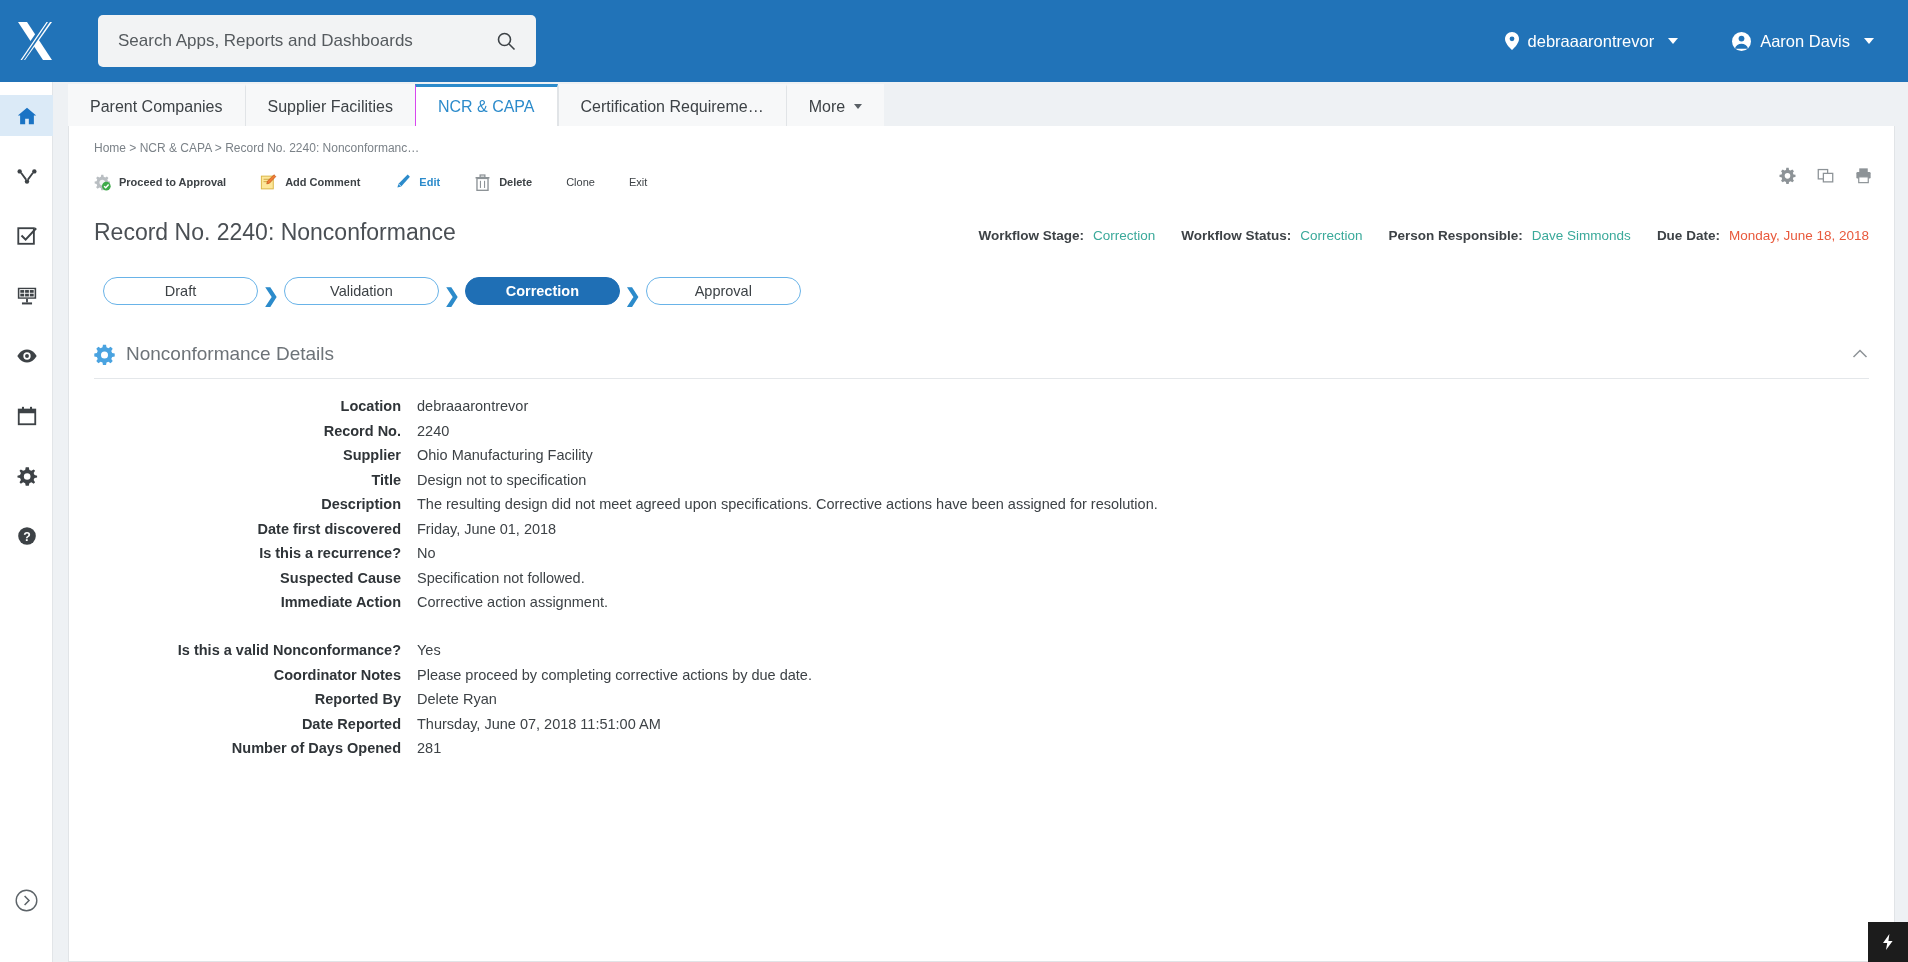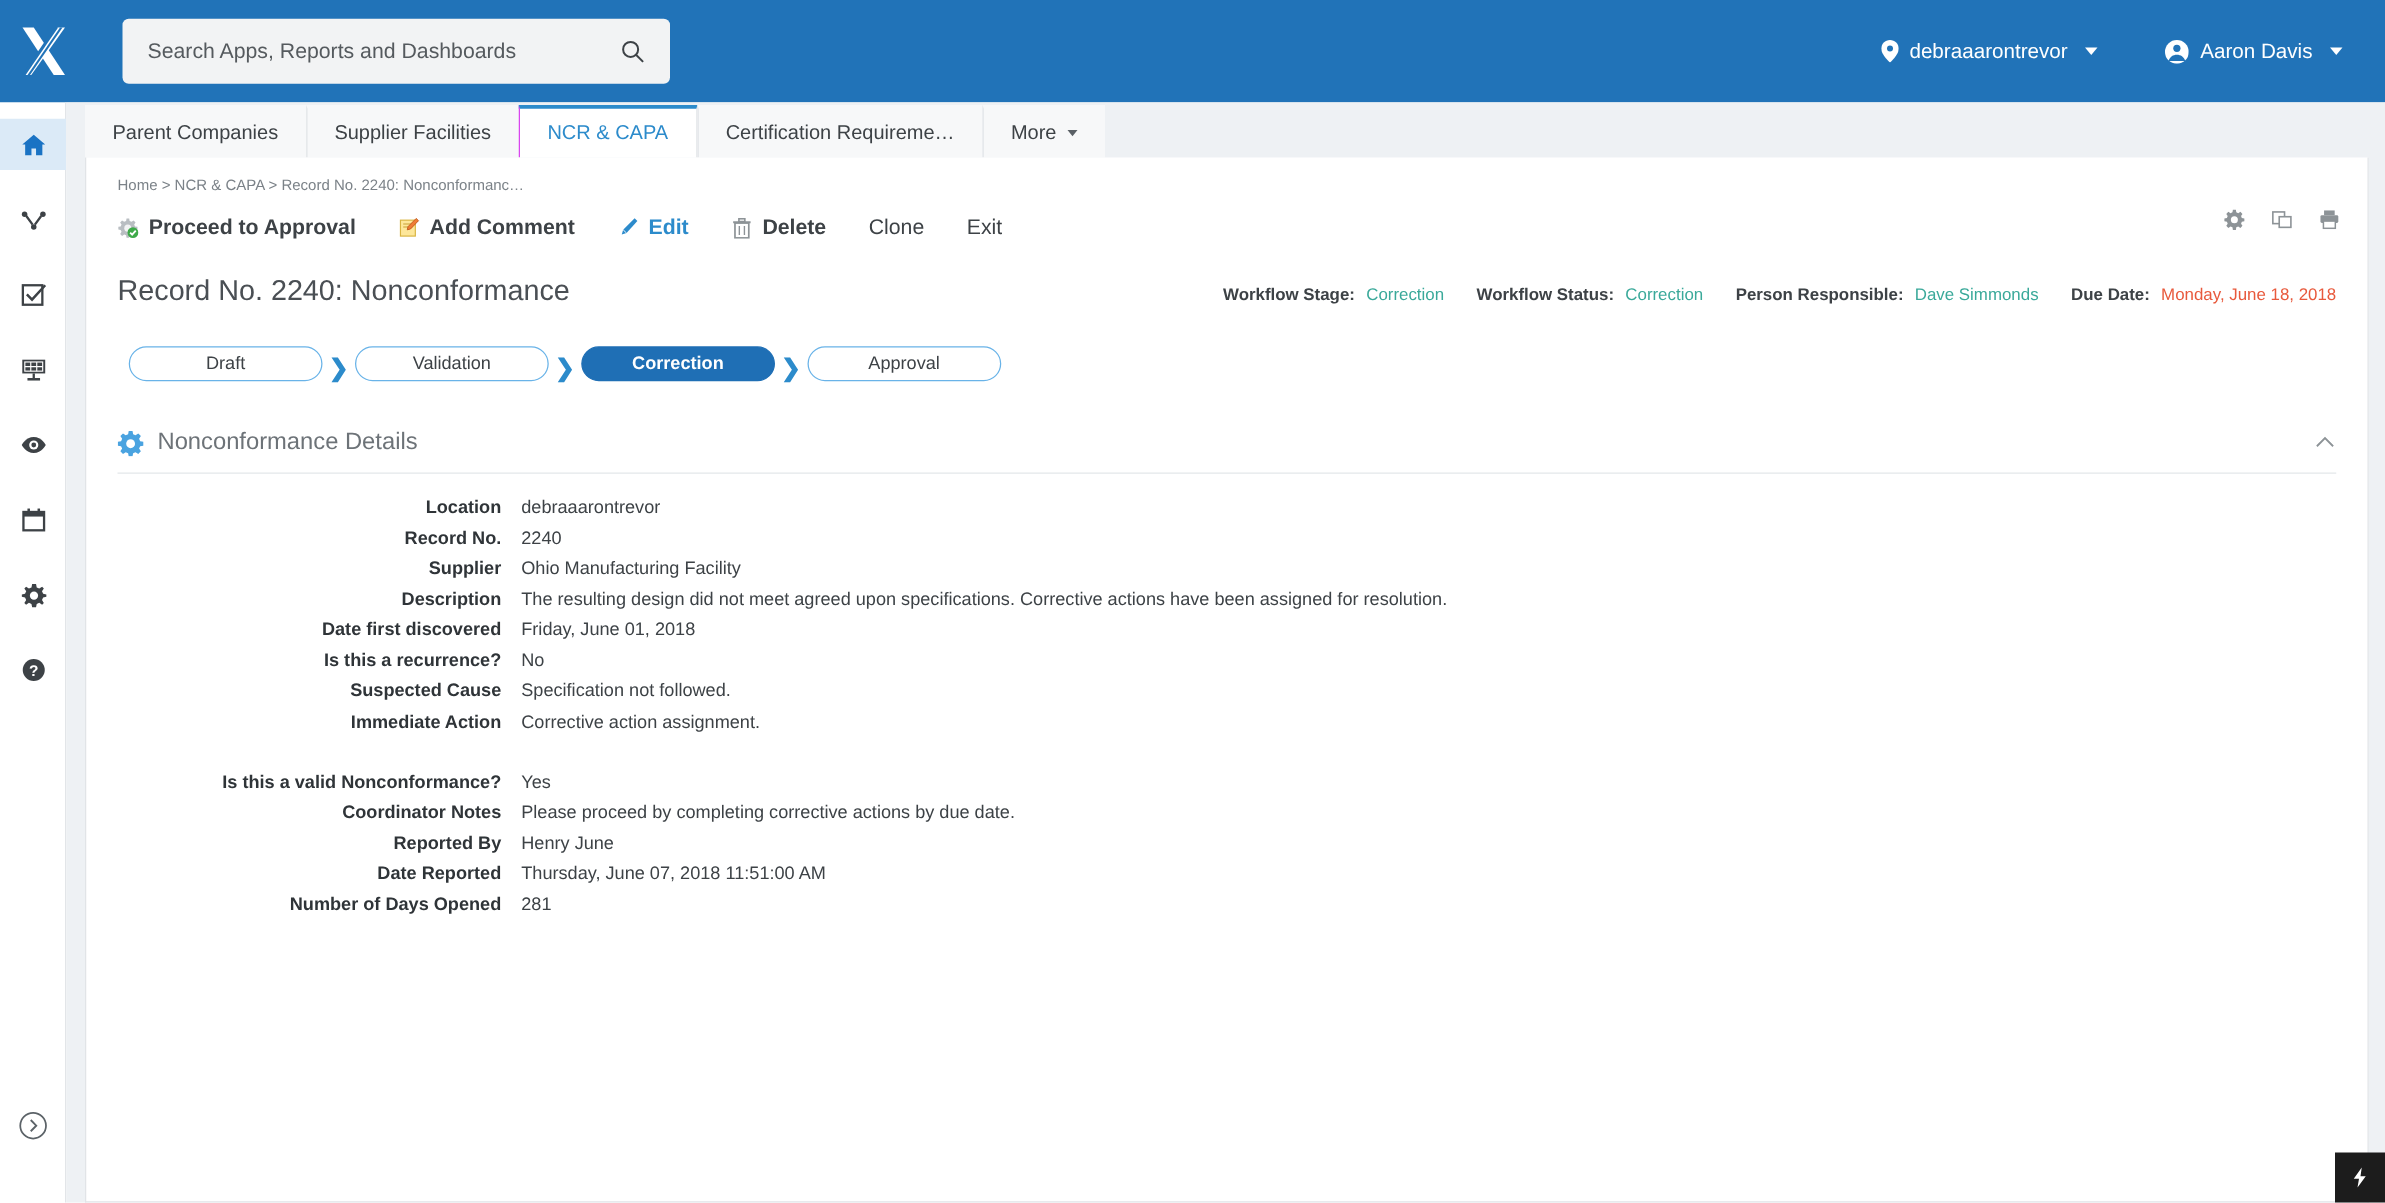--- a/index.html
+++ b/index.html
@@ -131,21 +131,21 @@
   
   #actionbar {
     margin: 12px 0 0 25px;
     height: 30px;
     display: flex; align-items: center;
     position: relative;
     padding-right: 40px;
   }
   .act {
     display: flex; align-items: center; gap: 8px;
-    font-size: 17px; font-weight: bold; color: #3d4246;
+    font-size: 11px; font-weight: bold; color: #3d4246;
     margin-right: 34px; white-space: nowrap;
   }
   .act.plain { font-weight: normal; color: #3d4246; }
   .act.link { color: #2c8bcb; }
   .act svg { width: 17px; height: 17px; flex: none; }
   #actionbar-right {
     position: absolute; right: 22px; top: 0;
     display: flex; align-items: center; gap: 21px;
   }
   #actionbar-right svg { width: 17px; height: 17px; }
@@ -500,20 +500,24 @@
       </div>
       <div class="frow">
         <div class="flabel">Record No.</div>
         <div class="fval">2240</div>
       </div>
       <div class="frow">
         <div class="flabel">Supplier</div>
         <div class="fval">Ohio Manufacturing Facility</div>
       </div>
       <div class="frow">
+        <div class="flabel">Title</div>
+        <div class="fval">Design not to specification</div>
+      </div>
+      <div class="frow">
         <div class="flabel">Description</div>
         <div class="fval">The resulting design did not meet agreed upon specifications. Corrective actions have been assigned for resolution.</div>
       </div>
       <div class="frow">
         <div class="flabel">Date first discovered</div>
         <div class="fval">Friday, June 01, 2018</div>
       </div>
       <div class="frow">
         <div class="flabel">Is this a recurrence?</div>
         <div class="fval">No</div>
@@ -530,21 +534,21 @@
       <div class="frow gap">
         <div class="flabel">Is this a valid Nonconformance?</div>
         <div class="fval">Yes</div>
       </div>
       <div class="frow">
         <div class="flabel">Coordinator Notes</div>
         <div class="fval">Please proceed by completing corrective actions by due date.</div>
       </div>
       <div class="frow">
         <div class="flabel">Reported By</div>
-        <div class="fval">Henry June</div>
+        <div class="fval">Delete Ryan</div>
       </div>
       <div class="frow">
         <div class="flabel">Date Reported</div>
         <div class="fval">Thursday, June 07, 2018 11:51:00 AM</div>
       </div>
       <div class="frow">
         <div class="flabel">Number of Days Opened</div>
         <div class="fval">281</div>
       </div>
 

